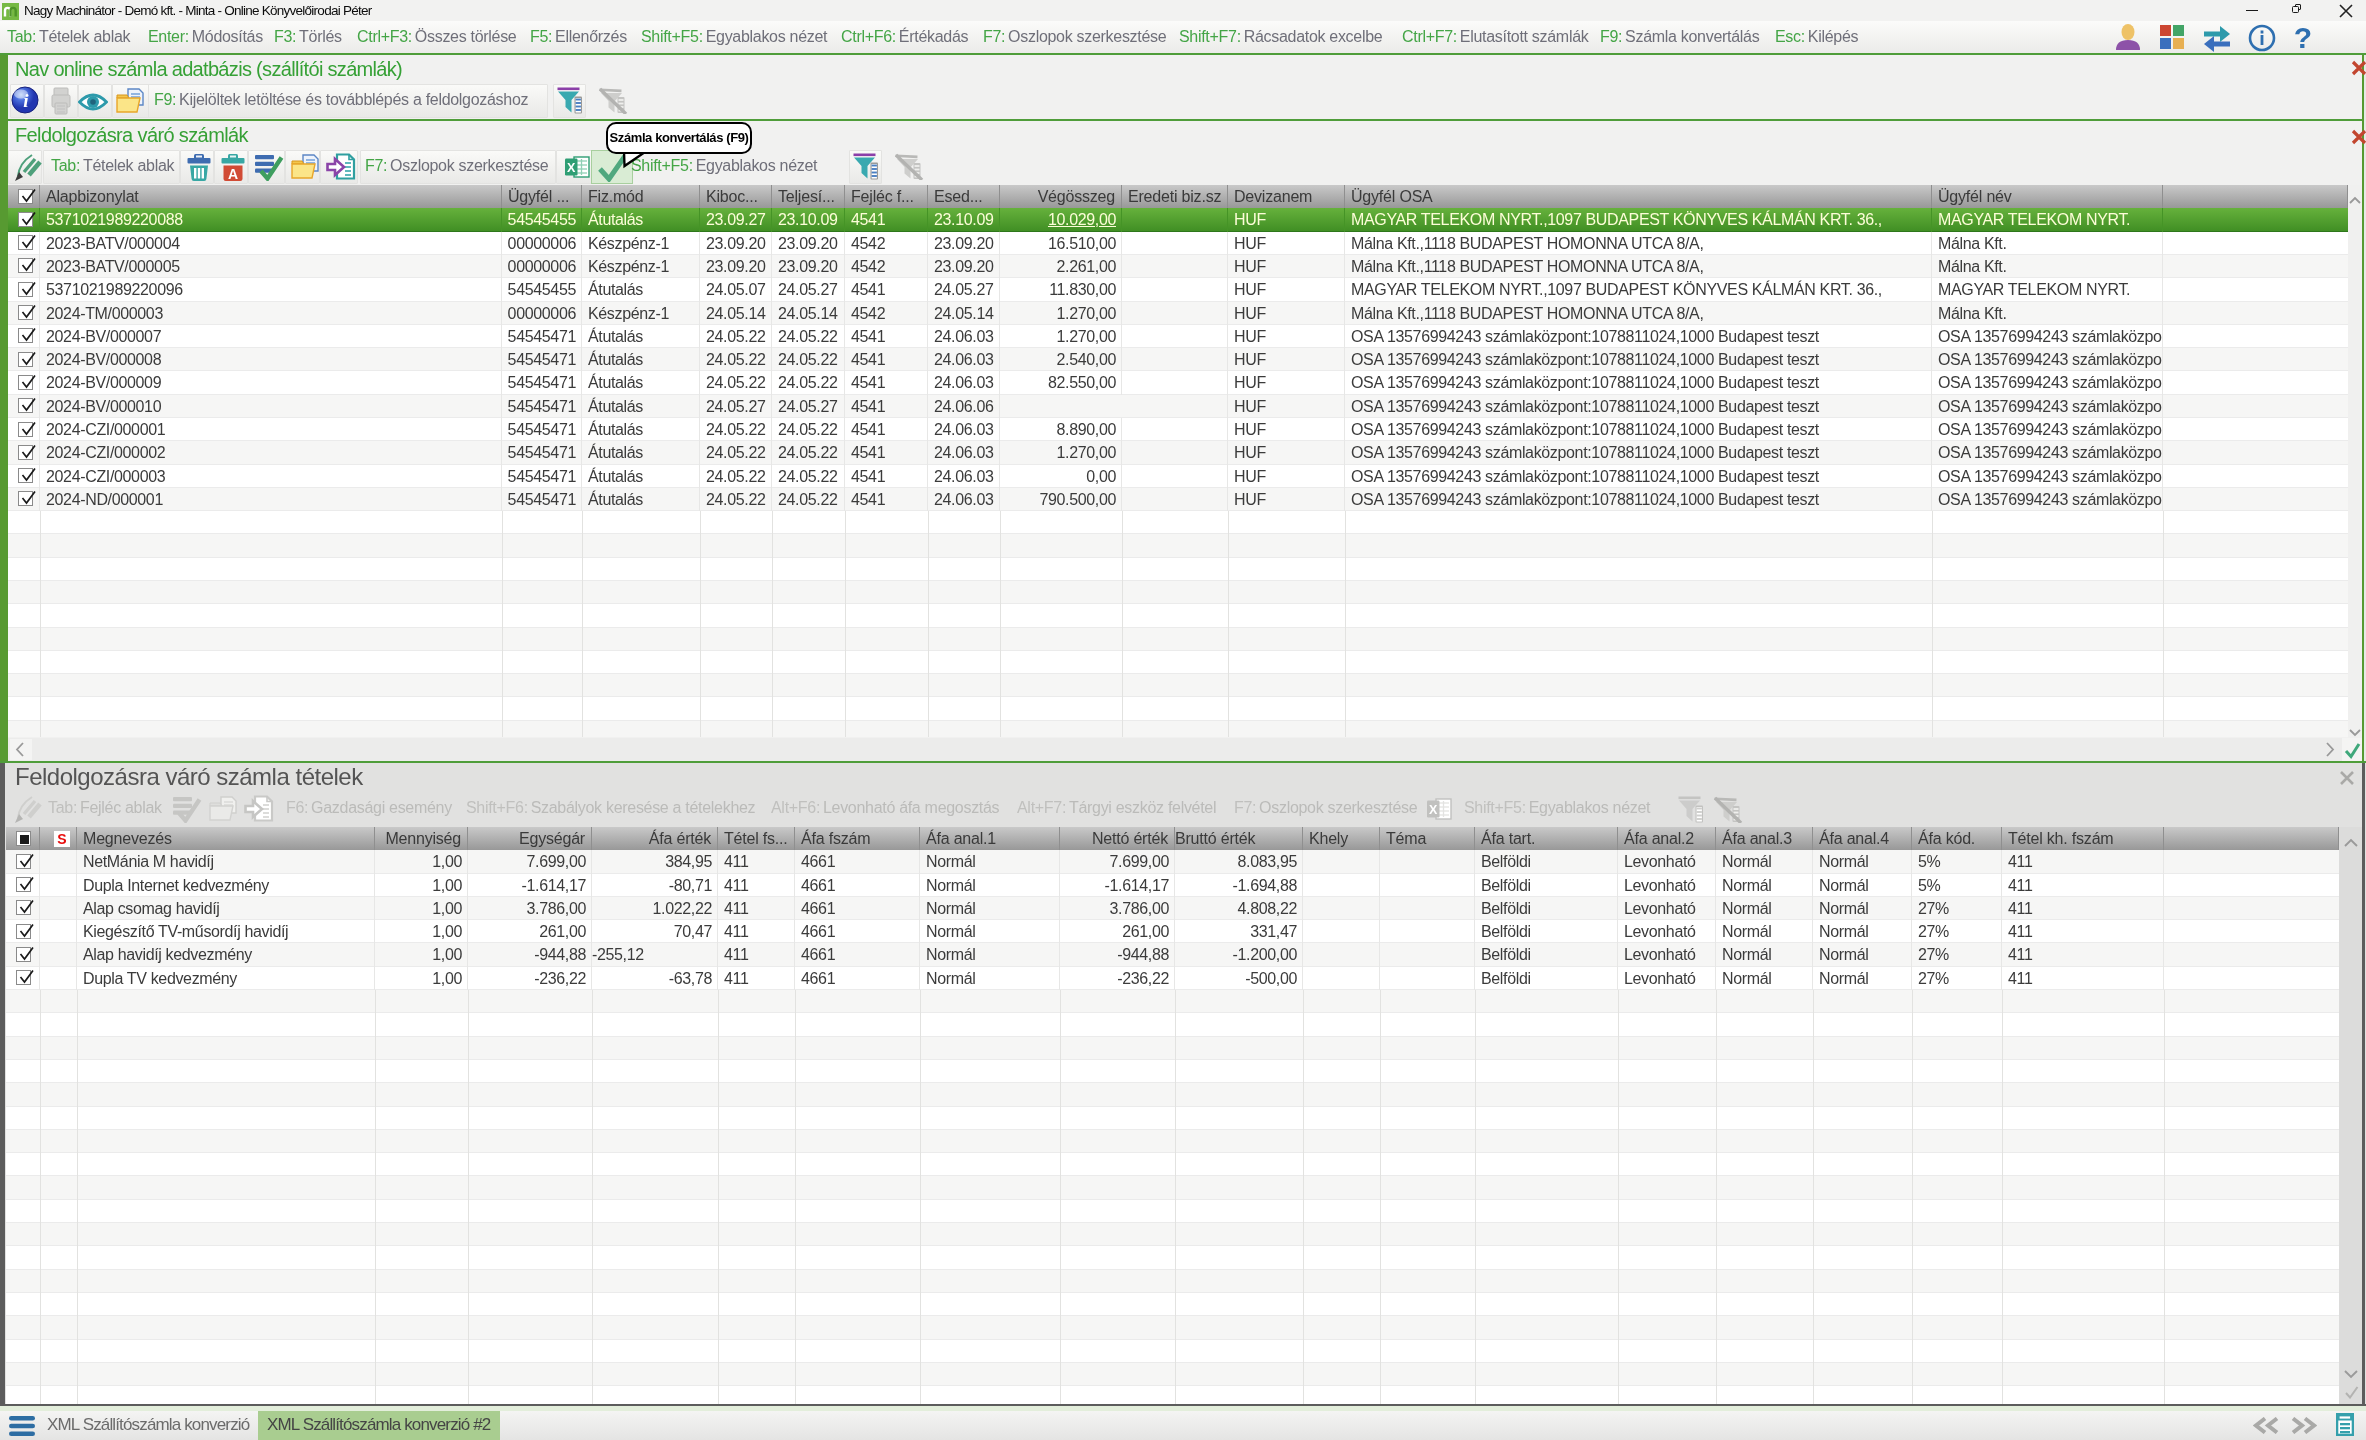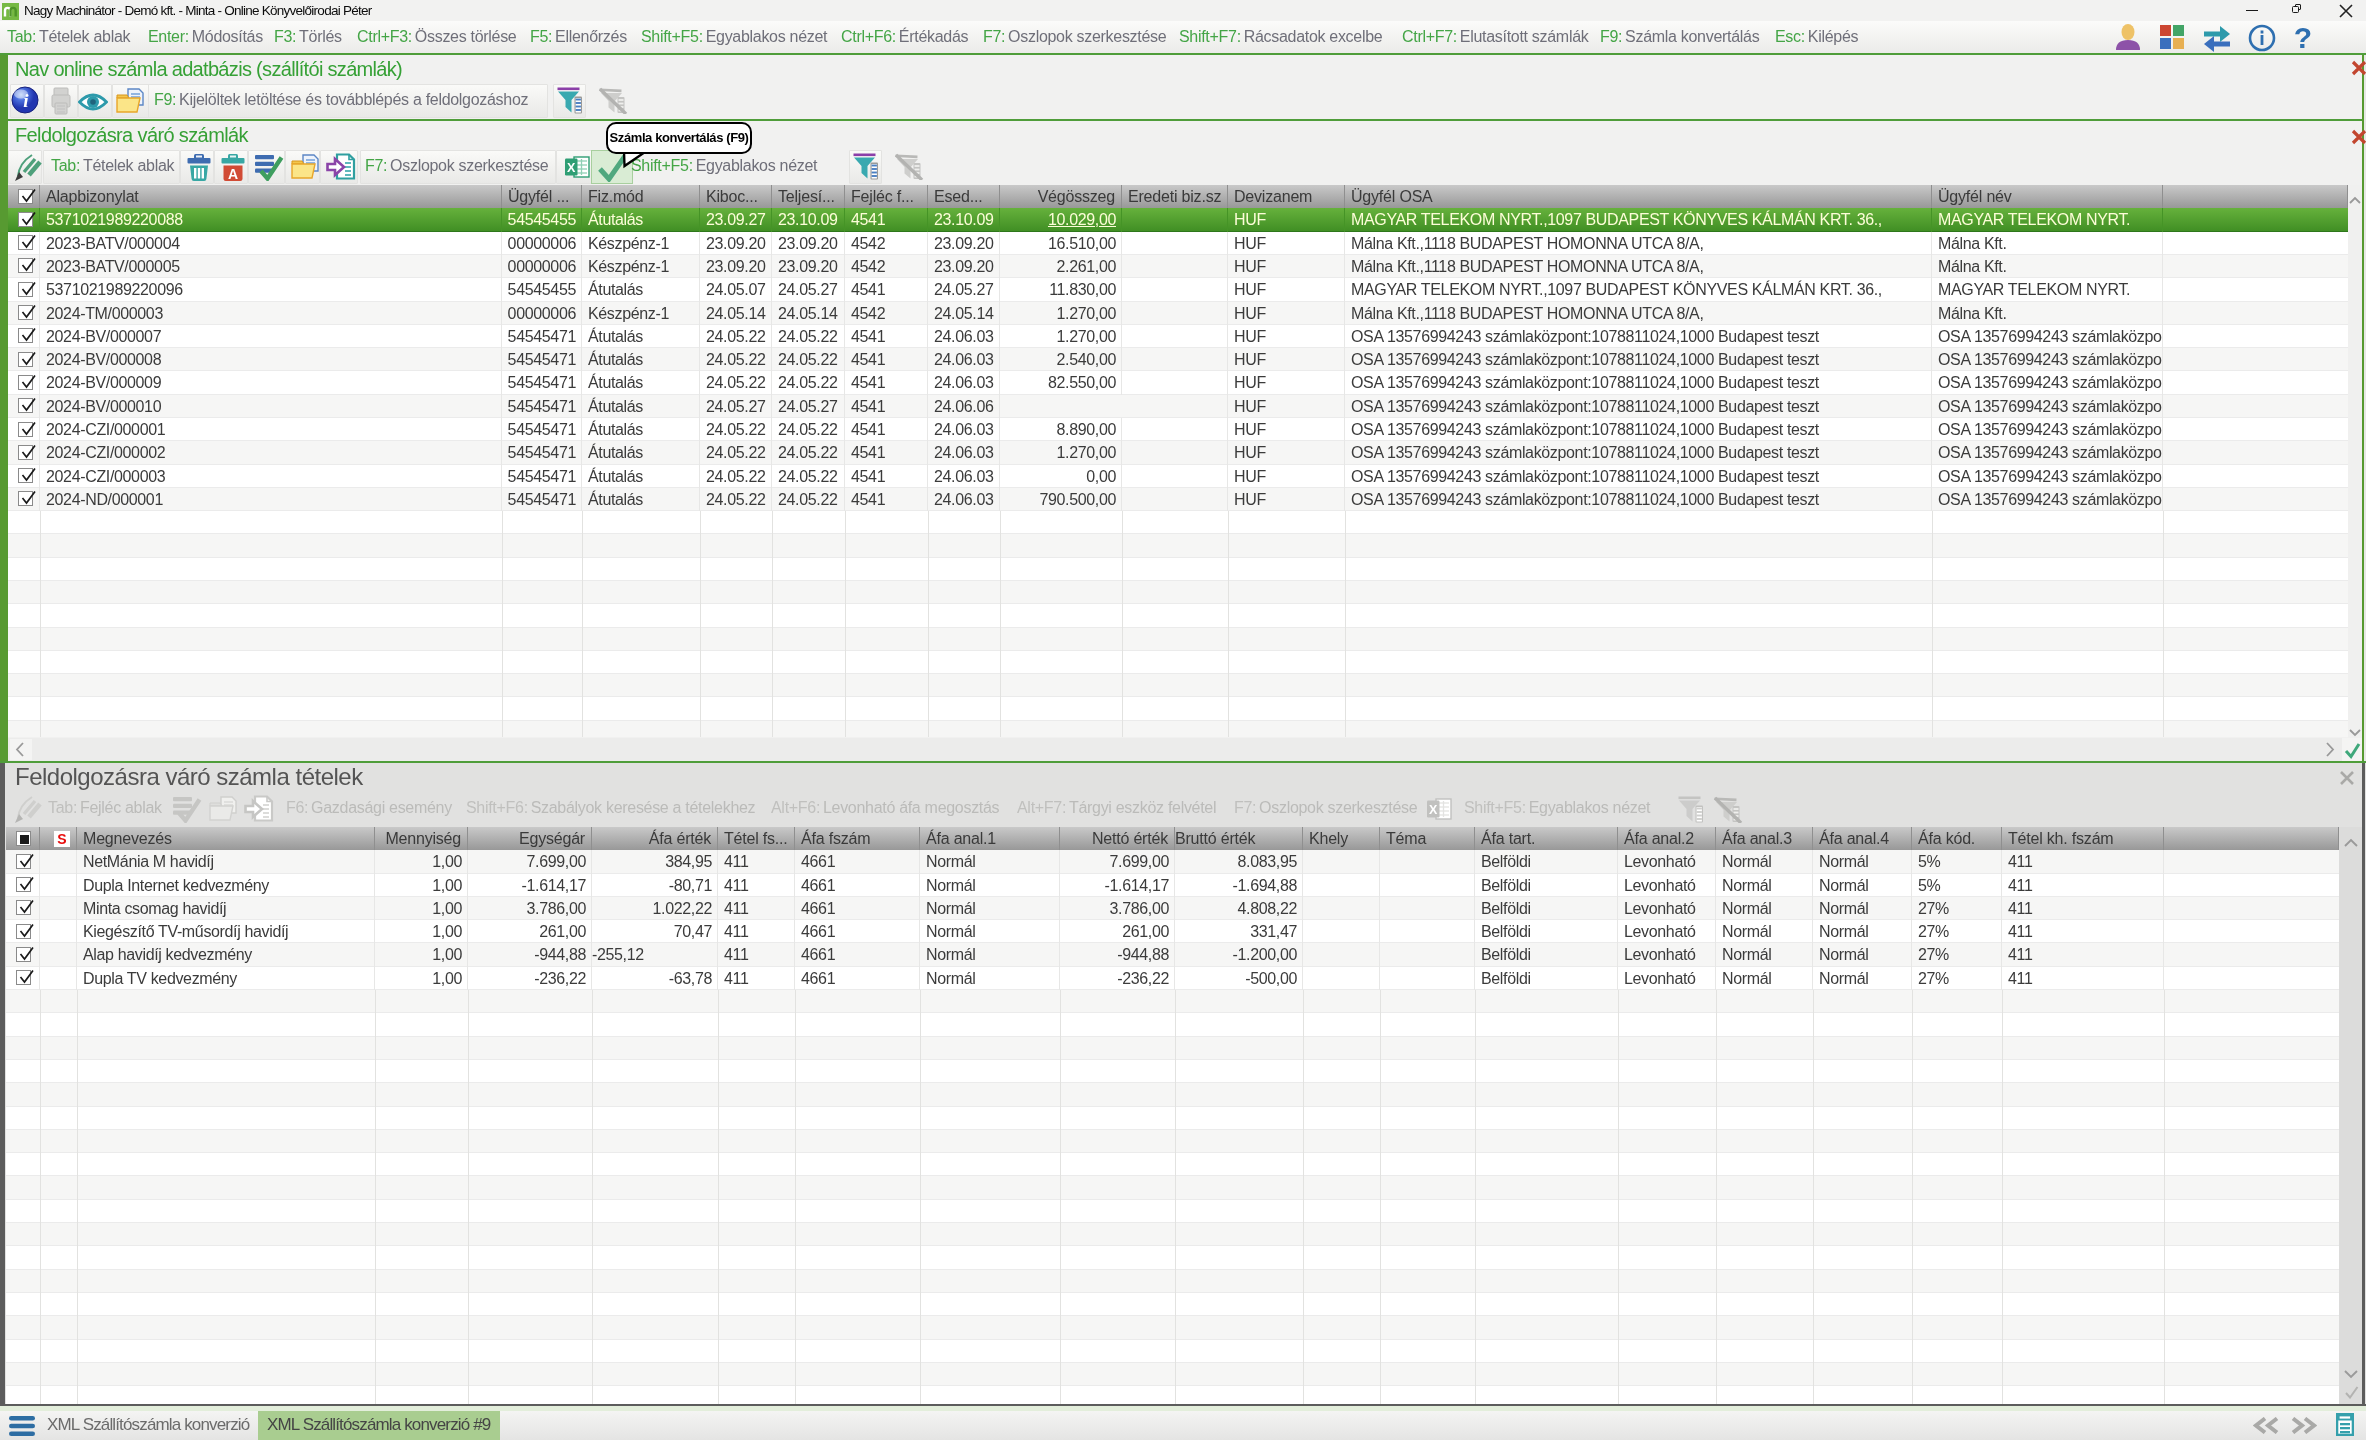--- a/index.html
+++ b/index.html
@@ -776,21 +776,21 @@
 <div class="rcell" style="left:1996px;width:162px;padding-left:6px;">411</div>
 </div>
 <div class="row" style="top:46.6px;background-color:#f6f6f5;">
 <div class="rcell" style="left:0px;width:34px;"></div>
 <div class="rcell" style="left:34px;width:37px;"></div>
 <div class="cb" style="left:10px;top:3.5px;">
           <svg width="18" height="18" viewBox="0 0 18 18" style="">
             <path d="M3.5 9 l4 5 l8.5 -11.5" stroke="#1a1a1a" stroke-width="1.7" fill="none"></path>
           </svg>
         </div>
-<div class="rcell" style="left:71px;width:298px;padding-left:6px;">Minta csomag havidíj</div>
+<div class="rcell" style="left:71px;width:298px;padding-left:6px;">Alap csomag havidíj</div>
 <div class="rcell" style="left:369px;width:93px;text-align:right;padding-right:5px;">1,00</div>
 <div class="rcell" style="left:462px;width:124px;text-align:right;padding-right:5px;">3.786,00</div>
 <div class="rcell" style="left:586px;width:126px;text-align:right;padding-right:5px;">1.022,22</div>
 <div class="rcell" style="left:712px;width:77px;padding-left:6px;">411</div>
 <div class="rcell" style="left:789px;width:125px;padding-left:6px;">4661</div>
 <div class="rcell" style="left:914px;width:140px;padding-left:6px;">Normál</div>
 <div class="rcell" style="left:1054px;width:115px;text-align:right;padding-right:5px;">3.786,00</div>
 <div class="rcell" style="left:1169px;width:128px;text-align:right;padding-right:5px;">4.808,22</div>
 <div class="rcell" style="left:1297px;width:77px;padding-left:6px;"></div>
 <div class="rcell" style="left:1374px;width:95px;padding-left:6px;"></div>
@@ -895,21 +895,21 @@
 <div class="abs" style="left:0;top:1411px;width:2366px;height:29px;background:linear-gradient(#f4f4f3,#e4e4e3);">
 <div class="abs" style="left:9px;top:4px;"><svg width="26" height="22" viewBox="0 0 26 22" style="">
           <g fill="#2d6da3">
             <rect x="0" y="1" width="26" height="4.6" rx="2.3"></rect>
             <rect x="0" y="8.7" width="26" height="4.6" rx="2.3"></rect>
             <rect x="0" y="16.4" width="26" height="4.6" rx="2.3"></rect>
           </g>
         </svg></div>
 <div class="abs" style="left:47px;top:4px;font-size:17px;color:#6b6b6b;letter-spacing:-0.85px;">XML Szállítószámla konverzió</div>
 <div class="abs" style="left:258px;top:0;width:242px;height:29px;background:#a9cd90;"></div>
-<div class="abs" style="left:267px;top:4px;font-size:17px;color:#454545;letter-spacing:-0.85px;">XML Szállítószámla konverzió #9</div>
+<div class="abs" style="left:267px;top:4px;font-size:17px;color:#454545;letter-spacing:-0.85px;">XML Szállítószámla konverzió #2</div>
 <div class="abs" style="left:2253px;top:6px;"><svg width="28" height="17" viewBox="0 0 28 17" style="">
           <path d="M12 1.5 L3 8.5 L12 15.5 M24 1.5 L15 8.5 L24 15.5" stroke="#a9a9a7" stroke-width="4" fill="none"></path>
         </svg></div>
 <div class="abs" style="left:2289px;top:6px;"><svg width="28" height="17" viewBox="0 0 28 17" style="">
           <path d="M4 1.5 L13 8.5 L4 15.5 M16 1.5 L25 8.5 L16 15.5" stroke="#a9a9a7" stroke-width="4" fill="none"></path>
         </svg></div>
 <div class="abs" style="left:2336px;top:2px;"><svg width="18" height="23" viewBox="0 0 18 23" style="">
           <rect x="1" y="1" width="16" height="21" fill="#fff" stroke="#35a0ac" stroke-width="2.6"></rect>
           <rect x="2" y="2" width="14" height="5.5" fill="#35a0ac"></rect>
           <rect x="3.6" y="3.4" width="10.5" height="2.2" fill="#fff"></rect>

